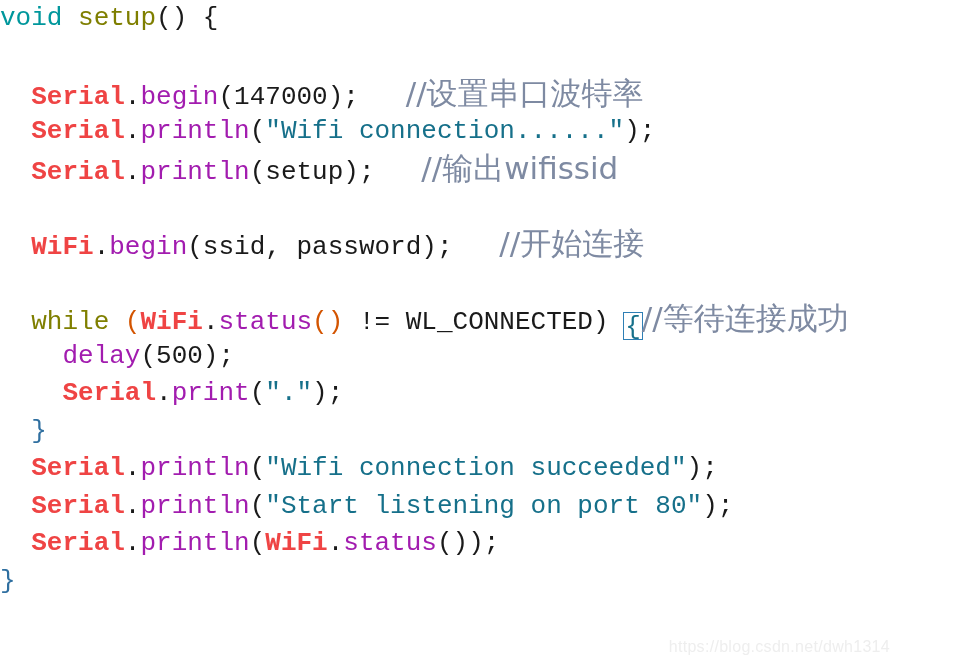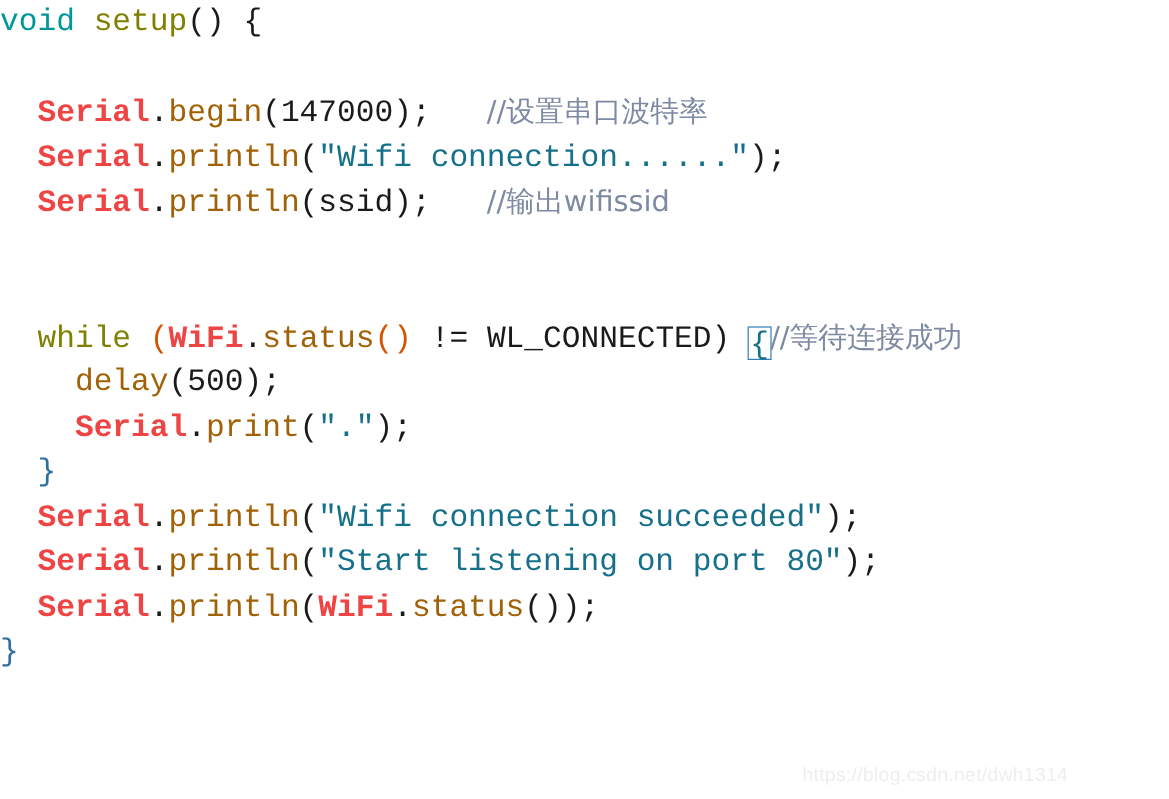--- a/index.html
+++ b/index.html
@@ -31,39 +31,39 @@
     letter-spacing: 0px;
     padding-left: 0px;
   }
   .code-line span { white-space: pre; }
 
   
   .t-plain   { color: #1a1a1a; }
   .t-keyword { color: #7f7f00; }          
   .t-type    { color: #00979c; }          
   .t-obj     { color: #ef4444; font-weight: bold; }  
-  .t-func    { color: #a16207; }          
+  .t-func    { color: #a21caf; }          
   .t-string  { color: #16708a; }          
   .t-comment { color: #7e8aa2; }
   .t-paren-hl{ color: #d35400; }
   .t-brace-blue { color: #2f6fa0; }
 
   .brace-box {
     color: #16708a;
     border: 1.5px solid #2f7fb5;
     padding: 0px 1px;
     margin: 0 -1px;
     display: inline-block;
     line-height: 28px;
     height: 28px;
     vertical-align: -5px;
     box-sizing: border-box;
   }
 
-  .cjk { font-family: "DejaVu Sans", "Liberation Sans", sans-serif; font-size: 24px; margin-top: 40px; }
+  .cjk { font-family: "DejaVu Sans", "Liberation Sans", sans-serif; font-size: 31px; margin-top: 40px; }
 
   .watermark {
     position: absolute;
     right: 12px;
     bottom: 10px;
     font-size: 16px;
     color: #eeeeee;
     font-family: "Liberation Sans", sans-serif;
     letter-spacing: 0.3px;
     user-select: none;
@@ -72,22 +72,23 @@
 </head>
 <body>
 
 <div id="screenshot">
 
   <div class="code-area" id="code-area">
       <div class="code-line"><span class="t-type">void</span><span class="t-plain"> </span><span class="t-keyword">setup</span><span class="t-plain">() {</span></div>
       <div class="code-line">&nbsp;</div>
       <div class="code-line"><span class="t-plain">  </span><span class="t-obj">Serial</span><span class="t-plain">.</span><span class="t-func">begin</span><span class="t-plain">(147000);   </span><span class="t-comment cjk">//设置串口波特率</span></div>
       <div class="code-line"><span class="t-plain">  </span><span class="t-obj">Serial</span><span class="t-plain">.</span><span class="t-func">println</span><span class="t-plain">(</span><span class="t-string">"Wifi connection......"</span><span class="t-plain">);</span></div>
-      <div class="code-line"><span class="t-plain">  </span><span class="t-obj">Serial</span><span class="t-plain">.</span><span class="t-func">println</span><span class="t-plain">(ssid);   </span><span class="t-comment cjk">//输出wifissid</span></div>
+      <div class="code-line"><span class="t-plain">  </span><span class="t-obj">Serial</span><span class="t-plain">.</span><span class="t-func">println</span><span class="t-plain">(setup);   </span><span class="t-comment cjk">//输出wifissid</span></div>
       <div class="code-line">&nbsp;</div>
+      <div class="code-line"><span class="t-plain">  </span><span class="t-obj">WiFi</span><span class="t-plain">.</span><span class="t-func">begin</span><span class="t-plain">(ssid, password);   </span><span class="t-comment cjk">//开始连接</span></div>
       <div class="code-line">&nbsp;</div>
       <div class="code-line"><span class="t-plain">  </span><span class="t-keyword">while</span><span class="t-plain"> </span><span class="t-paren-hl">(</span><span class="t-obj">WiFi</span><span class="t-plain">.</span><span class="t-func">status</span><span class="t-paren-hl">()</span><span class="t-plain"> != WL_CONNECTED) </span><span class="brace-box">{</span><span class="t-comment cjk">//等待连接成功</span></div>
       <div class="code-line"><span class="t-plain">    </span><span class="t-func">delay</span><span class="t-plain">(500);</span></div>
       <div class="code-line"><span class="t-plain">    </span><span class="t-obj">Serial</span><span class="t-plain">.</span><span class="t-func">print</span><span class="t-plain">(</span><span class="t-string">"."</span><span class="t-plain">);</span></div>
       <div class="code-line"><span class="t-plain">  </span><span class="t-brace-blue">}</span></div>
       <div class="code-line"><span class="t-plain">  </span><span class="t-obj">Serial</span><span class="t-plain">.</span><span class="t-func">println</span><span class="t-plain">(</span><span class="t-string">"Wifi connection succeeded"</span><span class="t-plain">);</span></div>
       <div class="code-line"><span class="t-plain">  </span><span class="t-obj">Serial</span><span class="t-plain">.</span><span class="t-func">println</span><span class="t-plain">(</span><span class="t-string">"Start listening on port 80"</span><span class="t-plain">);</span></div>
       <div class="code-line"><span class="t-plain">  </span><span class="t-obj">Serial</span><span class="t-plain">.</span><span class="t-func">println</span><span class="t-plain">(</span><span class="t-obj">WiFi</span><span class="t-plain">.</span><span class="t-func">status</span><span class="t-plain">());</span></div>
       <div class="code-line"><span class="t-brace-blue">}</span></div>
     </div>

